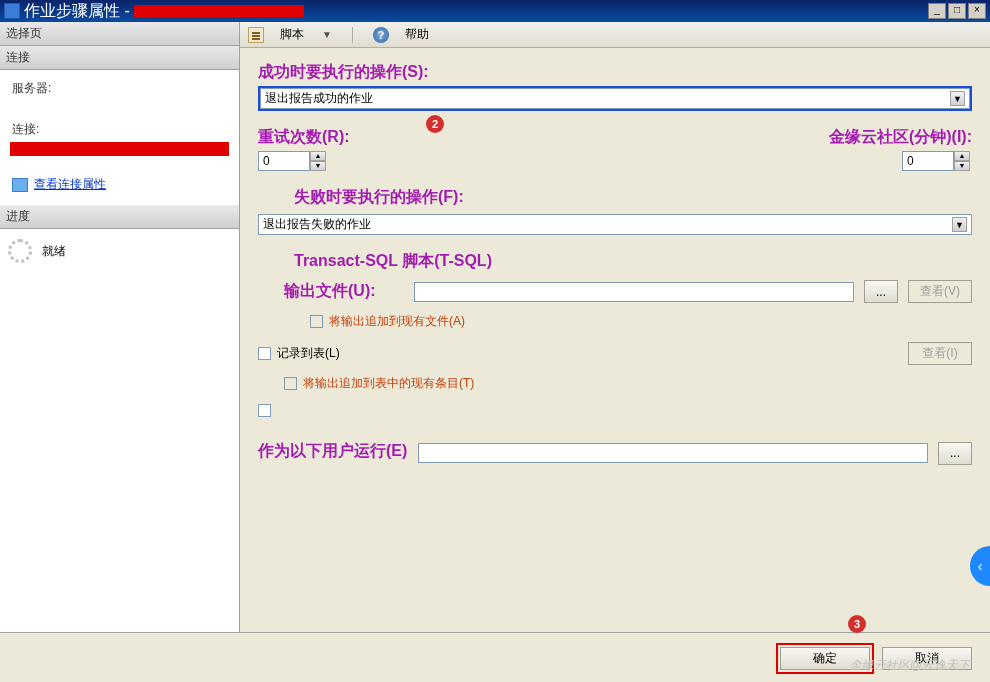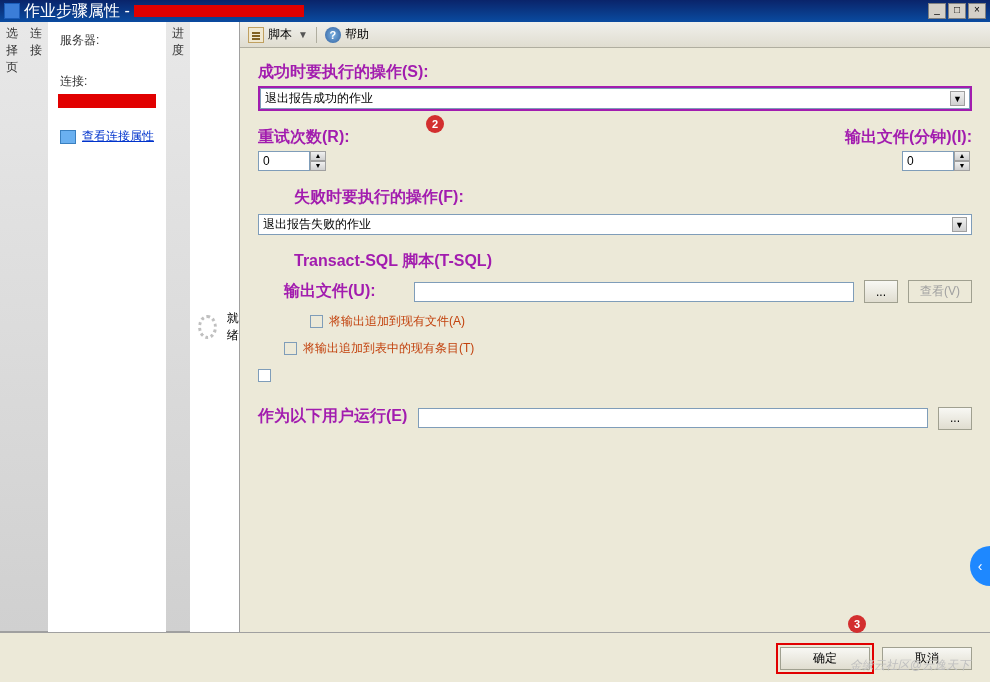--- a/index.html
+++ b/index.html
@@ -7,21 +7,21 @@
     
     .titlebar { background: linear-gradient(#0a246a, #0a4ba0); height: 22px; color: #fff; display: flex; align-items: center; padding: 0 4px; }
     .titlebar-icon { width: 16px; height: 16px; background: #3b7dd8; border: 1px solid #1a5bb8; margin-right: 4px; display: inline-block; }
     .titlebar-text { flex: 1; font-size: 16px; }
     .title-redacted { background: #e10000; display: inline-block; width: 170px; height: 12px; vertical-align: middle; }
     .titlebar-buttons { display: flex; gap: 2px; }
     .tbtn { width: 18px; height: 16px; background: #d4d0c8; border: 1px solid #808080; font-size: 10px; text-align: center; line-height: 12px; color: #000; cursor: pointer; font-family: Marlett, sans-serif; }
     
     .main-area { display: flex; height: 610px; }
     
-    .left-panel { width: 248px; background: #fff; border-right: 1px solid #a0a0a0; display: flex; flex-direction: row; }
+    .left-panel { width: 248px; background: #fff; border-right: 1px solid #a0a0a0; display: flex; flex-direction: column; }
     .panel-header { background: linear-gradient(#e8e8e8, #d0d0d0); border-bottom: 1px solid #a0a0a0; padding: 3px 6px; font-size: 12px; color: #333; }
     .panel-body { padding: 6px 4px; flex: 1; }
     
     .nav-item { display: flex; align-items: center; padding: 2px 4px; gap: 4px; }
     .nav-icon { width: 16px; height: 14px; display: inline-block; position: relative; }
     .nav-icon::before { content: ""; position: absolute; width: 14px; height: 10px; border: 1px solid #888; background: #fff; top: 2px; left: 0; }
     .nav-icon::after { content: ""; position: absolute; width: 10px; height: 2px; background: #888; top: 5px; left: 2px; }
     
     .nav-item.selected .nav-label { background: #316ac5; color: #fff; padding: 0 2px; }
     .red-highlight { border: 2px solid #e10000; padding: 1px 2px; margin-top: -2px; }
@@ -30,34 +30,34 @@
     .server-label, .conn-label { padding: 4px 8px 2px; color: #333; }
     .redacted-bar { background: #e10000; height: 14px; margin: 2px 6px; }
     .view-props { display: flex; align-items: center; gap: 6px; padding: 6px 8px; }
     .view-props-icon { width: 16px; height: 14px; background: #6ab0f0; border: 1px solid #3a80c0; display: inline-block; }
     .link-text { color: #0033cc; text-decoration: underline; cursor: pointer; }
     
     .progress-body { display: flex; align-items: center; gap: 10px; padding: 10px 8px; }
     .spinner { width: 24px; height: 24px; border: 3px dotted #c0c0c0; border-radius: 50%; }
     
     .right-panel { flex: 1; background: #ece9d8; display: flex; flex-direction: column; }
-    .toolbar { background: linear-gradient(#f0f0ec, #e0ddd0); border-bottom: 1px solid #b0aea0; padding: 4px 8px; display: flex; align-items: center; gap: 4px; }
+    .toolbar { background: linear-gradient(#f0f0ec, #e0ddd0); border-bottom: 1px solid #b0aea0; padding: 4px 8px; display: flex; align-items: center; gap: 16px; }
     .tb-icon { width: 16px; height: 16px; display: inline-block; }
     .tb-script-icon { background: #f0e8d0; border: 1px solid #c0a060; position: relative; }
     .tb-script-icon::after { content: ""; position: absolute; width: 8px; height: 2px; background: #806020; top: 4px; left: 3px; box-shadow: 0 3px 0 #806020, 0 6px 0 #806020; }
     .tb-help-icon { background: radial-gradient(#7ab0e0, #3060a0); border-radius: 50%; color: #fff; text-align: center; line-height: 16px; font-size: 11px; font-weight: bold; }
     .tb-sep { width: 1px; height: 16px; background: #b0aea0; margin: 0 4px; }
     .tb-dd { font-size: 10px; padding-left: 2px; color: #555; }
     
     .form-area { padding: 14px 18px 8px 18px; }
     .form-label { color: #a21caf; margin-bottom: 3px; font-size: 16px; font-weight: bold; }
     
     .dropdown { width: 100%; height: 21px; background: #fff; border: 1px solid #7f9db9; padding: 2px 4px; display: flex; align-items: center; justify-content: space-between; cursor: pointer; }
     .dropdown-arrow { width: 15px; height: 15px; background: linear-gradient(#f0f0f0, #d0d0d0); border: 1px solid #a0a0a0; text-align: center; font-size: 9px; line-height: 14px; }
-    .dd-red { border: 2px solid #a21caf; }
+    .dd-red { border: 2px solid #1d4ed8; }
     
     .row-pair { display: flex; justify-content: space-between; gap: 30px; margin-top: 8px; }
     .row-pair > div { flex: 0 0 auto; }
     .spinner-input { display: flex; width: 70px; }
     .spinner-input input { width: 52px; height: 20px; border: 1px solid #7f9db9; padding: 2px 4px; font-size: 12px; }
     .spinner-btns { width: 16px; display: flex; flex-direction: column; }
     .sp-btn { height: 10px; background: linear-gradient(#f0f0f0, #d0d0d0); border: 1px solid #a0a0a0; font-size: 7px; text-align: center; line-height: 8px; cursor: pointer; }
     
     .group-indent { margin-left: 26px; margin-top: 6px; }
     .inline-row { display: flex; align-items: center; gap: 10px; margin-top: 8px; }
@@ -156,21 +156,21 @@
           <div class="form-label">重试次数(R):</div>
           <div class="spinner-input">
             <input type="text" value="0" style="">
             <div class="spinner-btns">
               <div class="sp-btn">▲</div>
               <div class="sp-btn">▼</div>
             </div>
           </div>
         </div>
         <div style="text-align:right;">
-          <div class="form-label">输出文件(分钟)(I):</div>
+          <div class="form-label">金缘云社区(分钟)(I):</div>
           <div class="spinner-input" style="margin-left:auto;">
             <input type="text" value="0" style="">
             <div class="spinner-btns">
               <div class="sp-btn">▲</div>
               <div class="sp-btn">▼</div>
             </div>
           </div>
         </div>
       </div>
 
@@ -188,20 +188,27 @@
           <input class="txt-input short" type="text" value="" style="">
           <button class="btn ellipsis">...</button>
           <button class="btn disabled">查看(V)</button>
         </div>
         <div class="checkbox-row indented">
           <div class="chk disabled"></div>
           <span class="chk-label disabled">将输出追加到现有文件(A)</span>
         </div>
       </div>
 
+      <div class="log-table-row">
+        <div style="display:flex;align-items:center;gap:6px;">
+          <div class="chk"></div>
+          <span class="chk-label">记录到表(L)</span>
+        </div>
+        <button class="btn disabled">查看(I)</button>
+      </div>
       <div class="checkbox-row indented">
         <div class="chk disabled"></div>
         <span class="chk-label disabled">将输出追加到表中的现有条目(T)</span>
       </div>
 
       <div class="checkbox-nolabel-right">
         <div class="chk"></div>
       </div>
 
       <div class="run-as-area">

